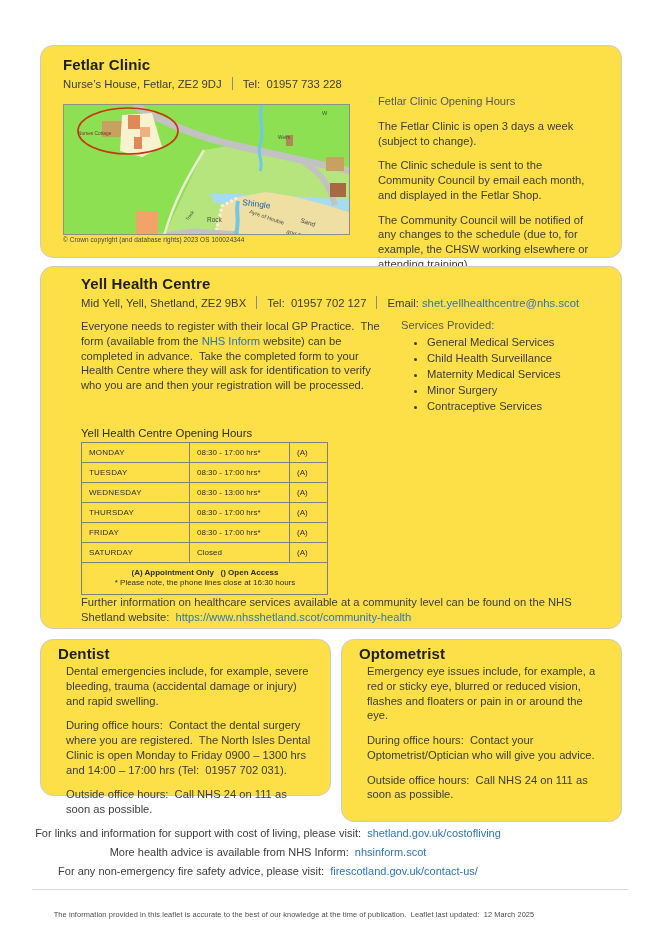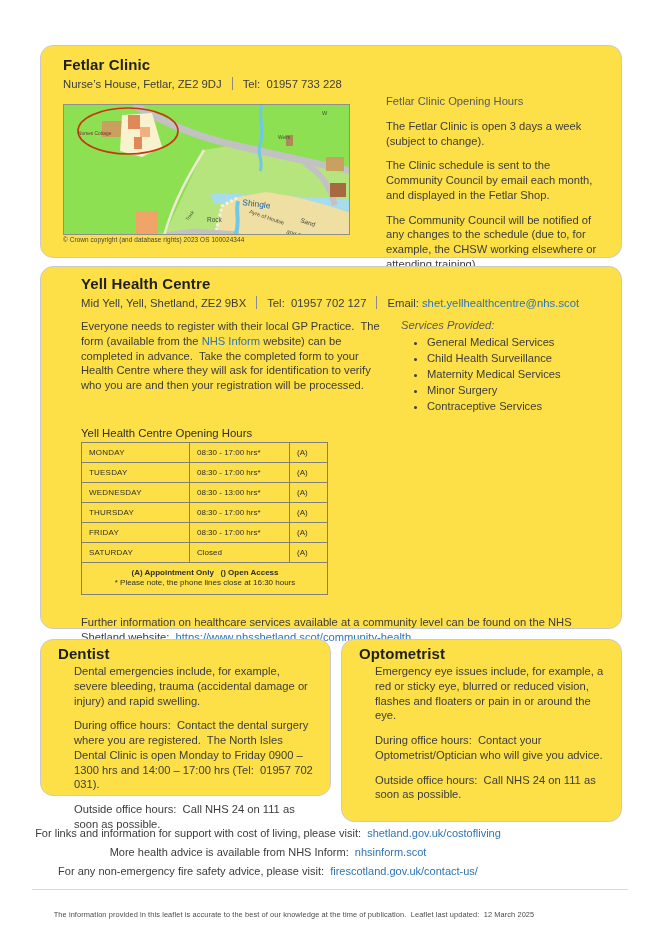--- a/index.html
+++ b/index.html
@@ -16,47 +16,47 @@
   #card-yell   { top:266px; left:40px; width:582px; height:363px; padding:8px 40px; }
   #card-dentist{ top:639px; left:40px; width:291px; height:157px; padding:5px 17px; }
   #card-opto   { top:639px; left:341px; width:281px; height:183px; padding:5px 17px; }
 
   .title { font-size:15px; font-weight:600; color:#1f1f1f; letter-spacing:.1px; }
   .addr  { font-size:11.3px; color:#3c3c3c; margin-top:4px; display:flex; align-items:center; }
   .addr .piece { white-space:nowrap; }
   .sep { display:inline-block; width:1px; height:13px; background:#8a8a8a; margin:0 10px; }
 
   .txt { font-size:11.2px; line-height:1.32; color:#3c3c3c; }
-  .para { margin:0 0 10px 16px; }
+  .para { margin:0 0 10px 8px; }
   .gray { color:#595959; }
   a.link { color:#2E74B5; text-decoration:none; cursor:pointer; }
 
   
   .fetlar-row { display:flex; align-items:flex-start; margin-top:4px; }
   .map-block { width:287px; flex:0 0 287px; margin-top:10px; }
   .map-frame { width:287px; height:131px; border:1px solid #8f8f8f; overflow:hidden; }
   .map-copy { font-size:6.4px; color:#3f3f3f; margin-top:1px; letter-spacing:.1px; }
   .fetlar-right { margin-left:20px; flex:1; }
 
   
   .yell-row { display:flex; align-items:flex-start; margin-top:10px; }
   .yell-left { width:304px; flex:0 0 304px; }
   .yell-right { margin-left:16px; flex:1; }
-  .svc-title { font-style:italic; color:#595959; font-size:11.2px; margin-bottom:4px; }
+  .svc-title { color:#595959; font-size:11.2px; margin-bottom:4px; }
   .svc-list { list-style:disc; padding-left:26px; font-size:11.2px; line-height:1.42; color:#3c3c3c; }
   .hours-title { font-size:11.4px; color:#2e2e2e; margin-top:12px; }
   table.hours { border-collapse:collapse; margin-top:3px; font-size:8px; color:#2e2e2e; }
   table.hours td { border:1px solid #7f7f7f; padding:5px 6px 5px 7px; }
   td.c-day { width:108px; letter-spacing:.2px; }
   td.c-hrs { width:100px; }
   td.c-apt { width:38px; }
   td.t-foot { text-align:center; padding:3px 4px 4px 4px; line-height:1.35; }
   .legend { font-weight:bold; font-size:8px; }
   .note { font-size:8px; }
-  .further { margin-top:20px; font-size:11.2px; line-height:1.35; }
+  .further { margin-top:0; font-size:11.2px; line-height:1.35; }
 
   
   .footer-links { position:absolute; top:827px; left:0; width:536px; text-align:center; }
   .footer-links .fl { font-size:11px; margin-bottom:7px; color:#3c3c3c; }
   .rule { position:absolute; top:889px; left:32px; width:596px; border-top:1px solid #d9d9d9; }
   .footnote { position:absolute; top:910px; left:0; width:588px; text-align:center;
               font-size:7.4px; color:#4a4a4a; letter-spacing:.1px; }
 
   .map-svg text { font-family:"Liberation Sans", sans-serif; }
 </style>

